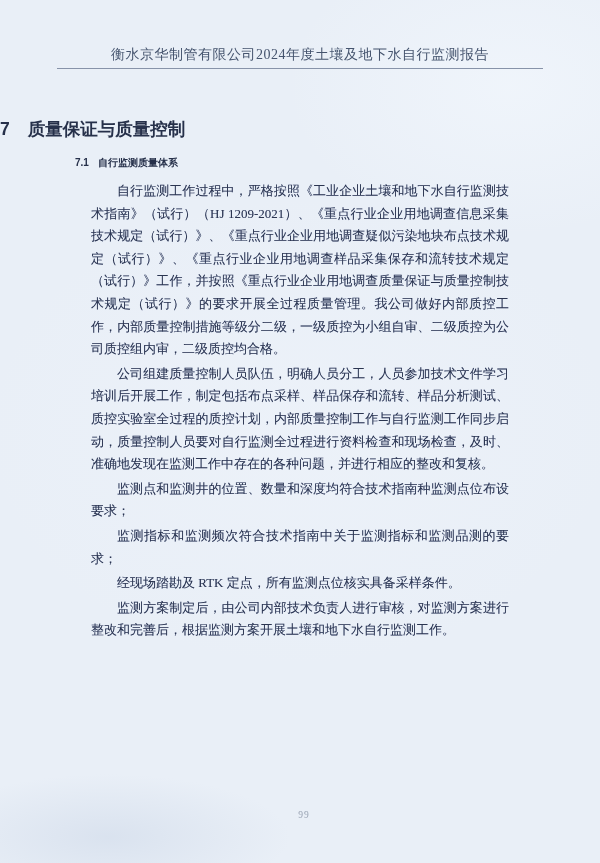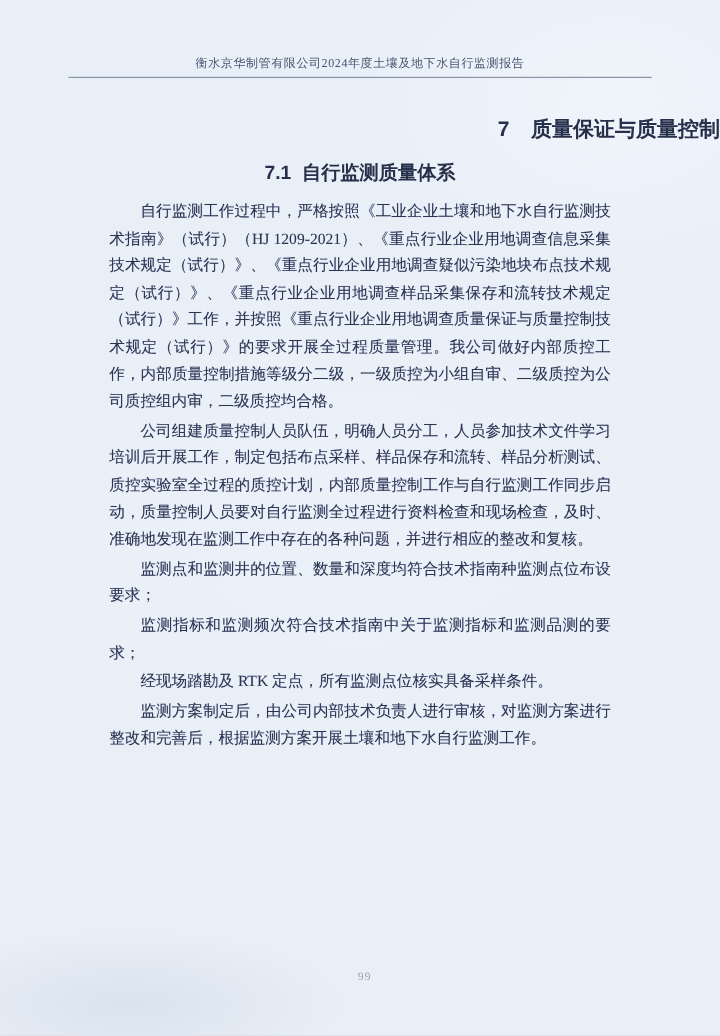--- a/index.html
+++ b/index.html
@@ -15,46 +15,45 @@
       radial-gradient(ellipse 300px 200px at 85% 10%, rgba(241,246,252,.8), transparent 75%),
       radial-gradient(ellipse 400px 300px at 50% 50%, rgba(238,243,250,.6), transparent 80%);
     overflow: hidden;
     font-family: "Liberation Serif", "DejaVu Serif", serif;
     color: #2b3550;
   }
   .scan-soft { filter: blur(0.25px); }
   .header {
     padding-top: 46px;
     text-align: center;
-    font-size: 10px;
+    font-size: 14px;
     letter-spacing: 0.5px;
     color: #45546e;
   }
   .header-rule {
     margin: 4px 57px 0 57px;
     border-top: 1px solid #8793a9;
   }
   .chapter-title {
-    margin-top: 30px;
-    text-align: right;
+    margin-top: 48px;
+    text-align: left;
     font-family: "Liberation Sans", "DejaVu Sans", sans-serif;
     font-weight: bold;
     font-size: 17.5px;
     color: #26304a;
   }
   .chapter-title .num { margin-right: 18px; }
   .content { padding: 0 75px; }
   h2.section-heading {
     margin-top: 15px;
     margin-bottom: 10px;
     font-family: "Liberation Sans", "DejaVu Sans", sans-serif;
     font-weight: bold;
-    font-size: 16px;
+    font-size: 10px;
     color: #26304a;
-    text-align: center;
   }
   h2.section-heading .num { margin-right: 9px; }
   p.body-para {
     font-size: 13px;
     line-height: 22.6px;
     text-align: justify;
     text-indent: 2em;
     margin: 2px 16px;
     text-shadow: 0 0 0.6px rgba(70, 90, 160, 0.35);
   }

